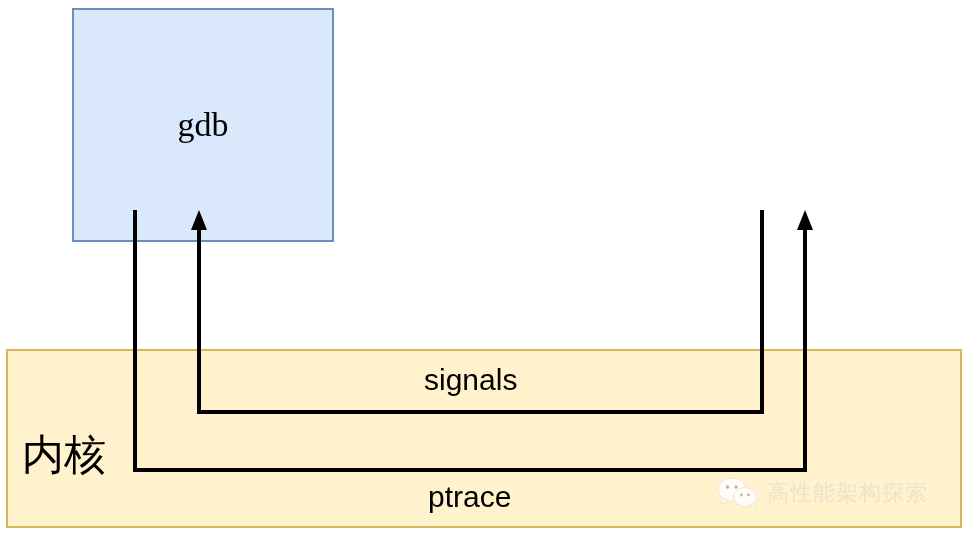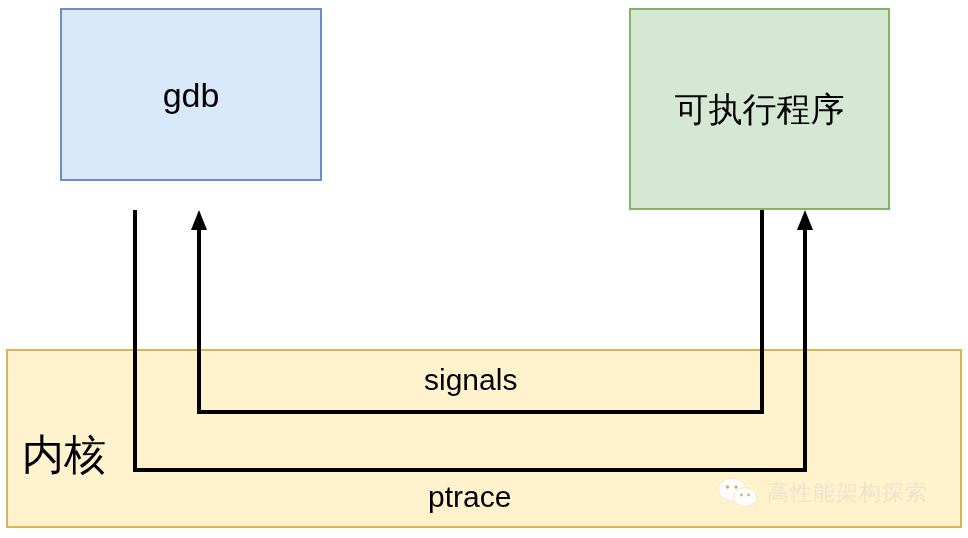--- a/index.html
+++ b/index.html
@@ -18,26 +18,27 @@
   .box {
     position: absolute;
     box-sizing: border-box;
     display: flex;
     align-items: center;
     justify-content: center;
     border-style: solid;
     border-width: 2px;
   }
   #gdb-box {
-    left: 60px;
+    left: 72px;
     top: 8px;
     width: 262px;
-    height: 173px;
+    height: 234px;
     background: #dae8fc;
     border-color: #6c8ebf;
+    font-family: Liberation Serif, serif;
   }
   #program-box {
     left: 629px;
     top: 8px;
     width: 261px;
     height: 202px;
     background: #d5e8d4;
     border-color: #82b366;
   }
   #kernel-box {
@@ -109,23 +110,20 @@
 </style>
 </head>
 <body>
 
 <div id="canvas">
 
   <div class="box" id="gdb-box">
     <span class="box-label">gdb</span>
   </div>
 
-  <div class="box" id="program-box">
-    <span class="box-label">可执行程序</span>
-  </div>
 
   <div class="box" id="kernel-box">
     <span id="kernel-label">内核</span>
   </div>
 
   <svg id="svg-layer" viewBox="0 0 968 538">
 
     <g>
       <path d="M 762 210 L 762 412 L 199 412 L 199 229" fill="none" stroke="#000000" stroke-width="4"></path>
       <polygon points="199,210 191,230 207,230" fill="#000000"></polygon>

